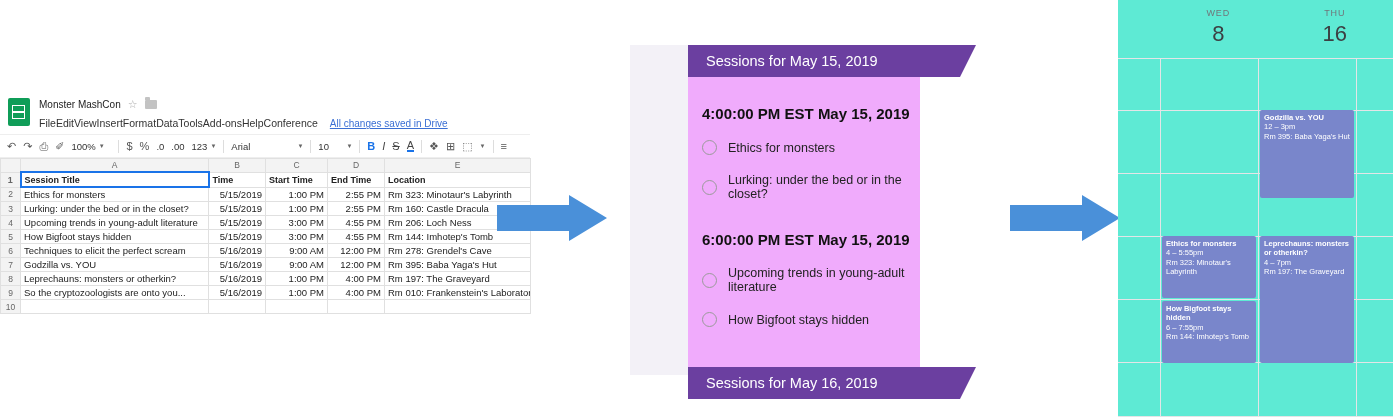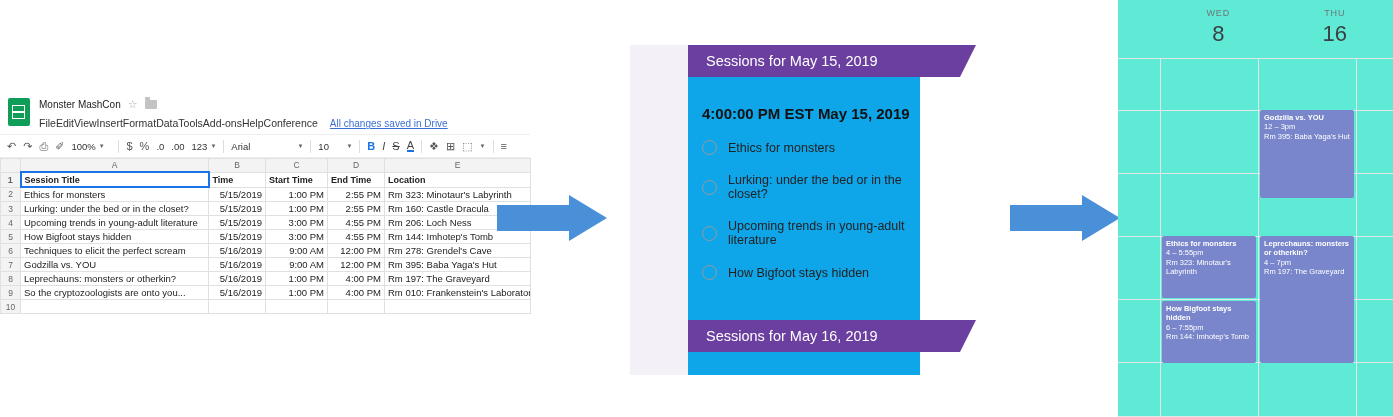--- a/index.html
+++ b/index.html
@@ -208,21 +208,21 @@
   }
   .arrow svg { display: block; }
 
   
   #doc-panel {
     position: absolute;
     left: 630px;
     top: 45px;
     width: 290px;
     height: 330px;
-    background: #0ea5e9;
+    background: #f0abfc;
     box-shadow: 0 0 0 0 transparent;
   }
   #doc-panel .left-strip {
     position: absolute;
     left: 0; top: 0;
     width: 58px;
     height: 100%;
     background: #f3f1f7;
   }
   .banner {
@@ -532,20 +532,21 @@
 
     <div class="session-row">
       <span class="radio"></span>
       <span>Ethics for monsters</span>
     </div>
     <div class="session-row">
       <span class="radio"></span>
       <span>Lurking: under the bed or in the closet?</span>
     </div>
 
+    <div class="time-heading" style="margin-top:30px;">6:00:00 PM EST May 15, 2019</div>
 
     <div class="session-row">
       <span class="radio"></span>
       <span>Upcoming trends in young-adult literature</span>
     </div>
     <div class="session-row">
       <span class="radio"></span>
       <span>How Bigfoot stays hidden</span>
     </div>
 

